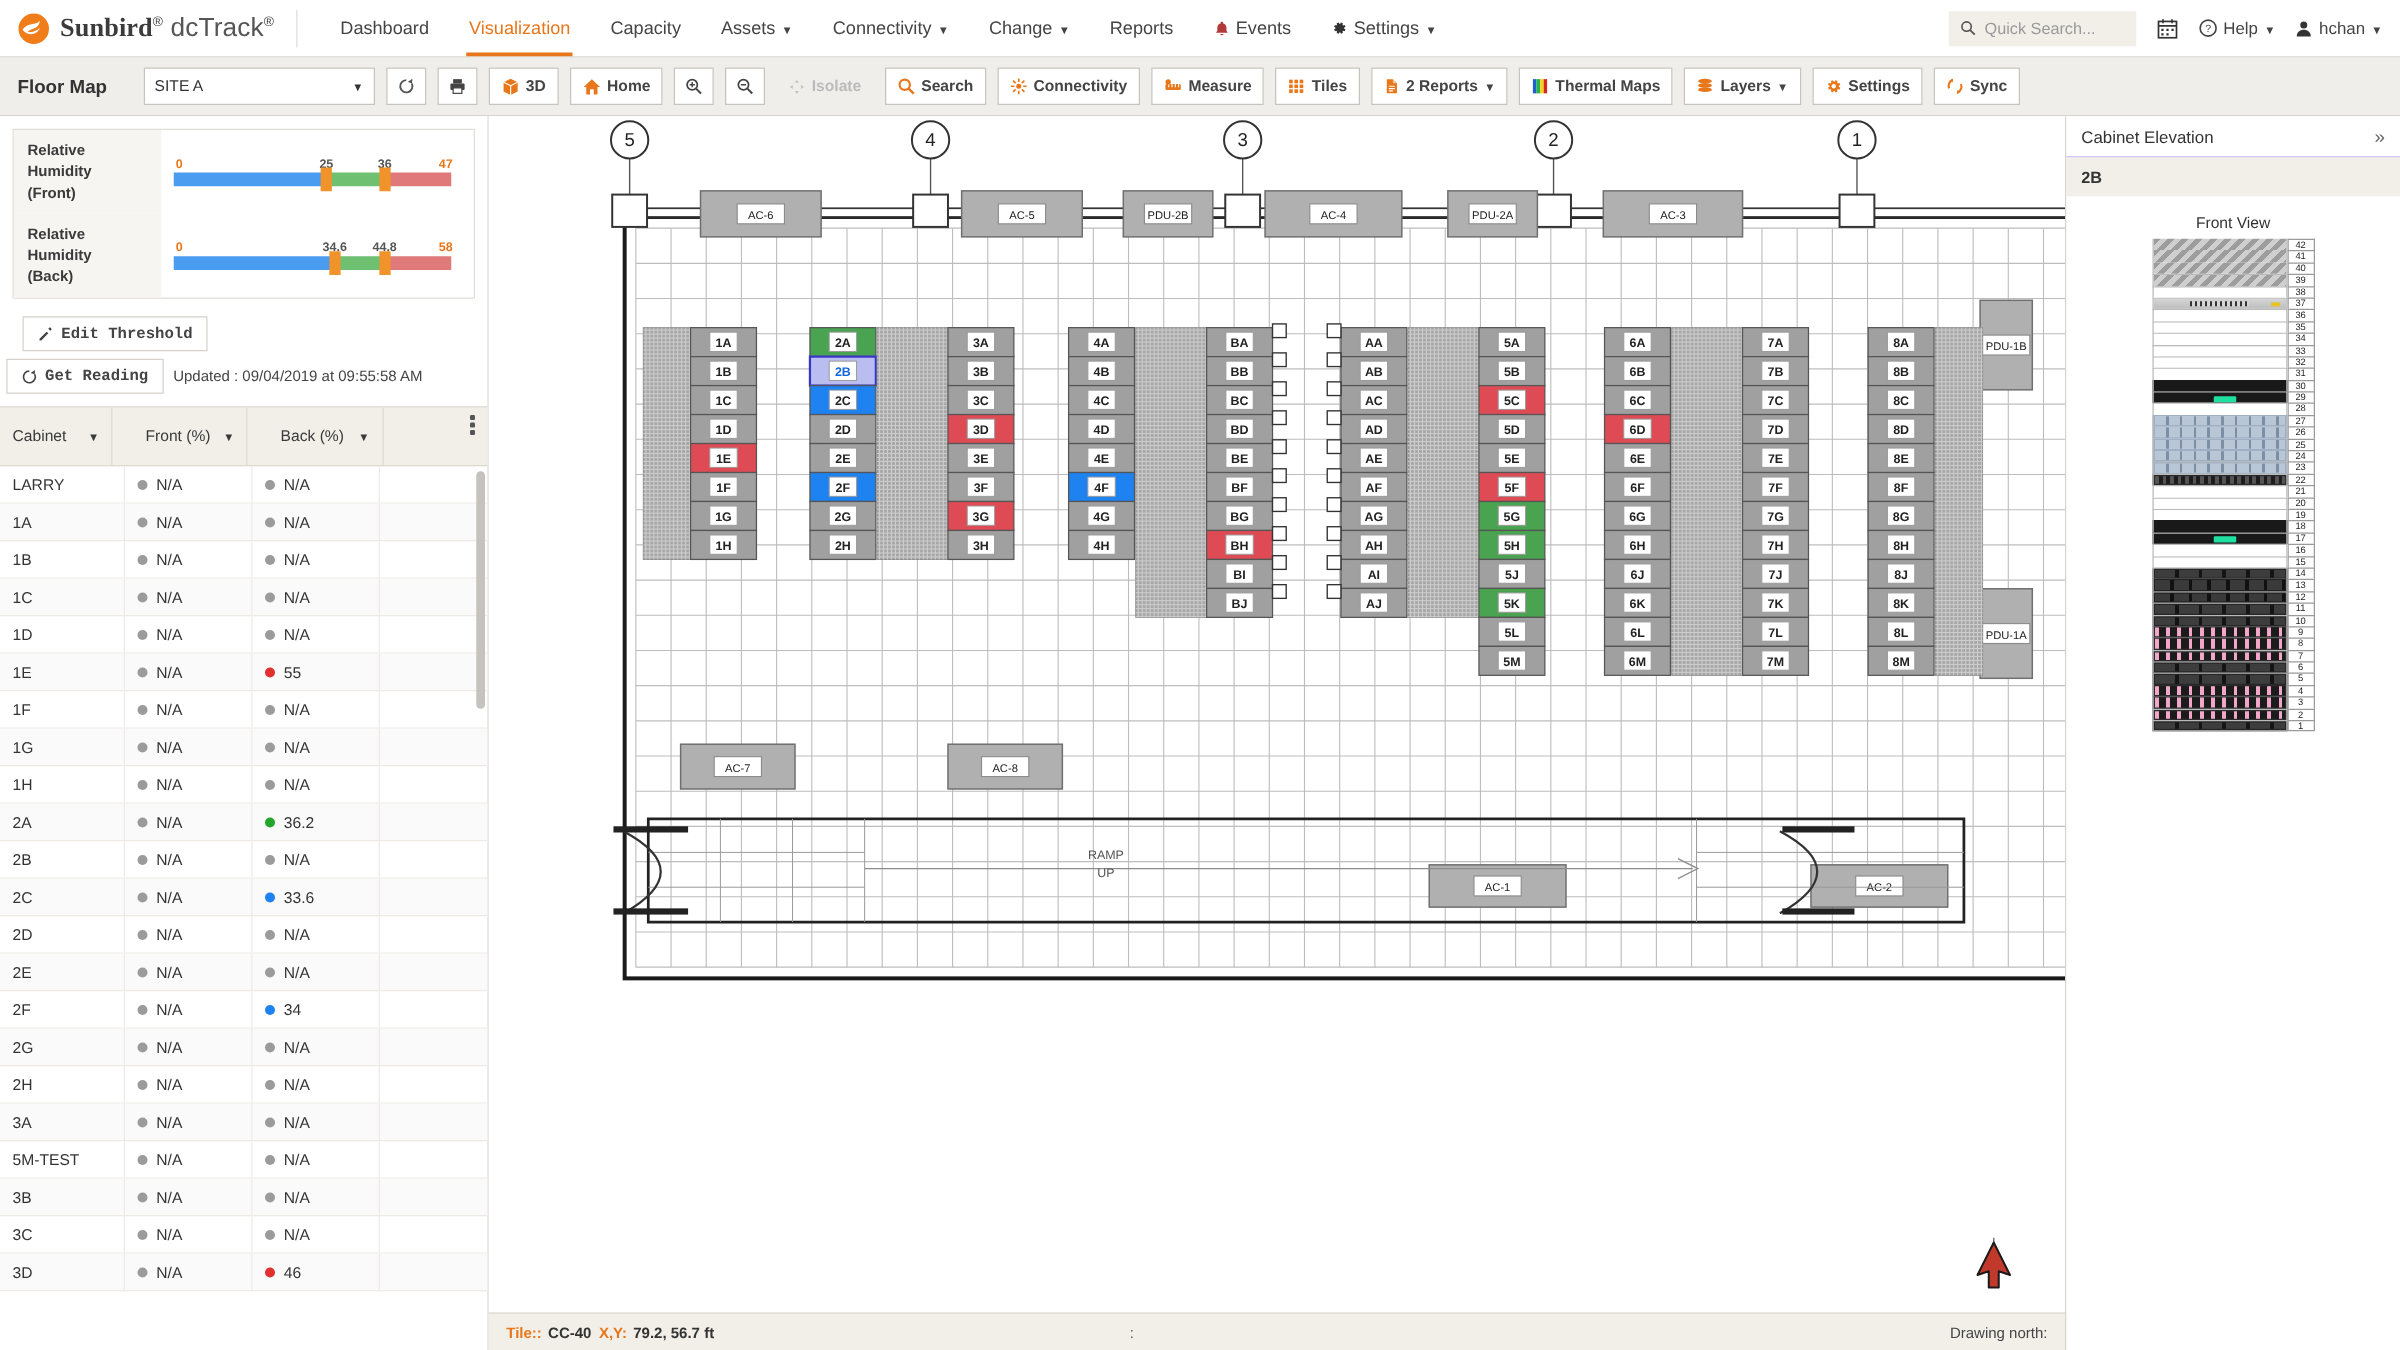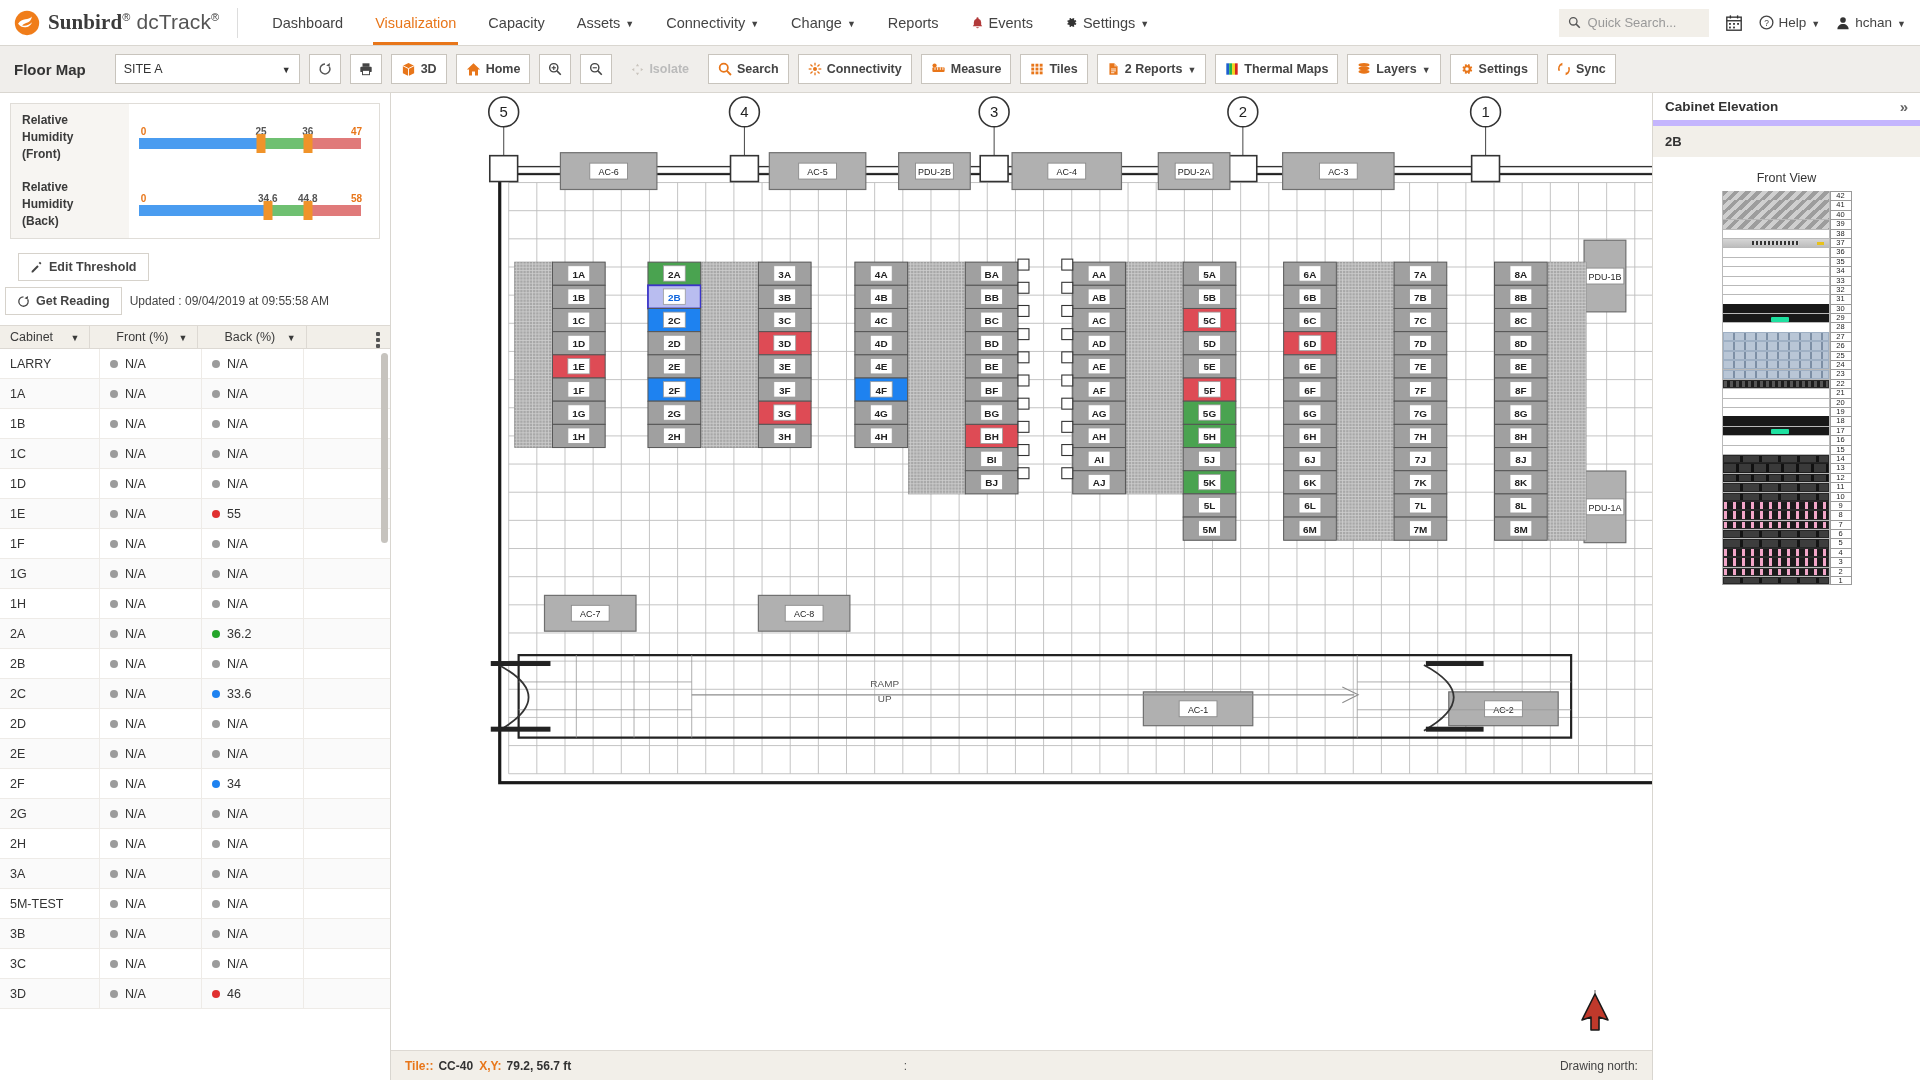--- a/index.html
+++ b/index.html
@@ -97,29 +97,29 @@
   .bar-ticks span { position: absolute; font-size: 10px; font-weight: bold; color: #555; transform: translateX(-50%); white-space: nowrap; }
   .bar-ticks span.hot { color: #e8761a; }
   .bar { height: 11px; display: flex; position: relative; }
   .bar .b1 { background: #4a9cf0; }
   .bar .b2 { background: #6fc071; }
   .bar .b3 { background: #e07a7a; }
   .handle { position: absolute; width: 9px; height: 19px; background: #f0932a; top: -4px; transform: translateX(-50%); }
   .leftbtns { padding: 14px 0 0 18px; }
   .lb {
     display: inline-flex; align-items: center; gap: 6px; padding: 6px 11px;
-    border: 1px solid #d6d2cb; background: #fff; font-size: 12.5px; font-weight: bold; color: #444; cursor: pointer;
+    border: 1px solid #d6d2cb; background: #fff; font-size: 12.5px; font-weight: bold; color: #444; cursor: pointer; font-family: Liberation Mono, monospace;
   }
   .getreading-row { display: flex; align-items: center; padding: 6px 0 10px 5px; gap: 8px; }
   .updated { font-size: 12px; color: #444; }
 
   
   .tbl-head {
     display: flex; background: #f2efe9; border-top: 1px solid #ddd9d3; border-bottom: 1px solid #ddd9d3;
-    height: 24px; align-items: center; position: relative; gap: 16px;
+    height: 48px; align-items: center; position: relative; gap: 16px;
   }
   .th { font-size: 12.5px; color: #3a3a3a; padding: 0 10px; display: flex; align-items: center; justify-content: space-between; height: 100%; border-right: 1px solid #ddd9d3;}
   .th.c1 { width: 100px; } .th.c2 { width: 102px; } .th.c3 { width: 102px; } .th.c4 { width: 74px; border-right: none;}
   .kebab { position: absolute; right: 10px; top: 6px; display: flex; flex-direction: column; gap: 2px; cursor: pointer; }
   .kebab i { width: 4px; height: 4px; background: #555; display: block; border-radius: 1px; }
   .tbl-body { flex: 1; overflow: hidden; position: relative; }
   .trow { display: flex; height: 30px; align-items: center; border-bottom: 1px solid #eeebe7; font-size: 12.5px; }
   .trow:nth-child(even) { background: #fafafa; }
   .td { padding: 0 10px; display: flex; align-items: center; gap: 7px; height: 100%; border-right: 1px solid #eeebe7; }
   .td.c1 { width: 100px; } .td.c2 { width: 102px; } .td.c3 { width: 102px; } .td.c4 { width: 74px; border-right: none; }
@@ -134,21 +134,21 @@
     display: flex; align-items: center; padding: 0 14px; font-size: 12px; font-weight: bold;
   }
   .sb-k { color: #e8761a; margin-right: 5px; }
   .sb-v { color: #333; margin-right: 6px; }
   .sb-mid { margin: 0 auto; color: #555; font-weight: normal; }
   .sb-right { margin-left: auto; color: #444; font-weight: normal; }
   .northarrow { position: absolute; right: 42px; bottom: 18px; width: 30px; height: 42px; }
 
   
   .rightpanel { width: 268px; border-left: 1px solid #d9d6d0; background: #fff; display: flex; flex-direction: column; }
-  .rp-hd { height: 33px; display: flex; align-items: center; padding: 0 12px; font-weight: bold; font-size: 13.5px; border-bottom: 6px solid #c4b5fd; justify-content: flex-end;}
+  .rp-hd { height: 33px; display: flex; align-items: center; padding: 0 12px; font-weight: normal; font-size: 13.5px; border-bottom: 1px solid #c4b5fd; justify-content: flex-end;}
   .rp-hd .exp { margin-left: auto; cursor: pointer; color: #666; font-size: 15px; }
   .rp-sub { height: 31px; background: #f2efe9; display: flex; align-items: center; padding: 0 12px; font-weight: bold; font-size: 13px; }
   .rp-front { text-align: center; font-weight: normal; font-size: 12.5px; padding: 14px 0 6px 0; }
   .rack { margin: 0 auto; width: 130px; display: flex; flex-direction: column-reverse; }
   .rackrow { display: flex; height: 9.4px; }
   .rackslot { flex: 1; border: 1px solid #b9b9b9; border-bottom: none; background: #fff; position: relative; overflow: hidden; }
   .ru { width: 22px; border: 1px solid #9a9a9a; border-bottom: none; font-size: 7.5px; text-align: center; line-height: 8px; color: #222; background: #fff; }
   .rack .rackrow:first-child .rackslot, .rack .rackrow:first-child .ru { border-bottom: 1px solid #9a9a9a; }
 
   svg { display: block; }

